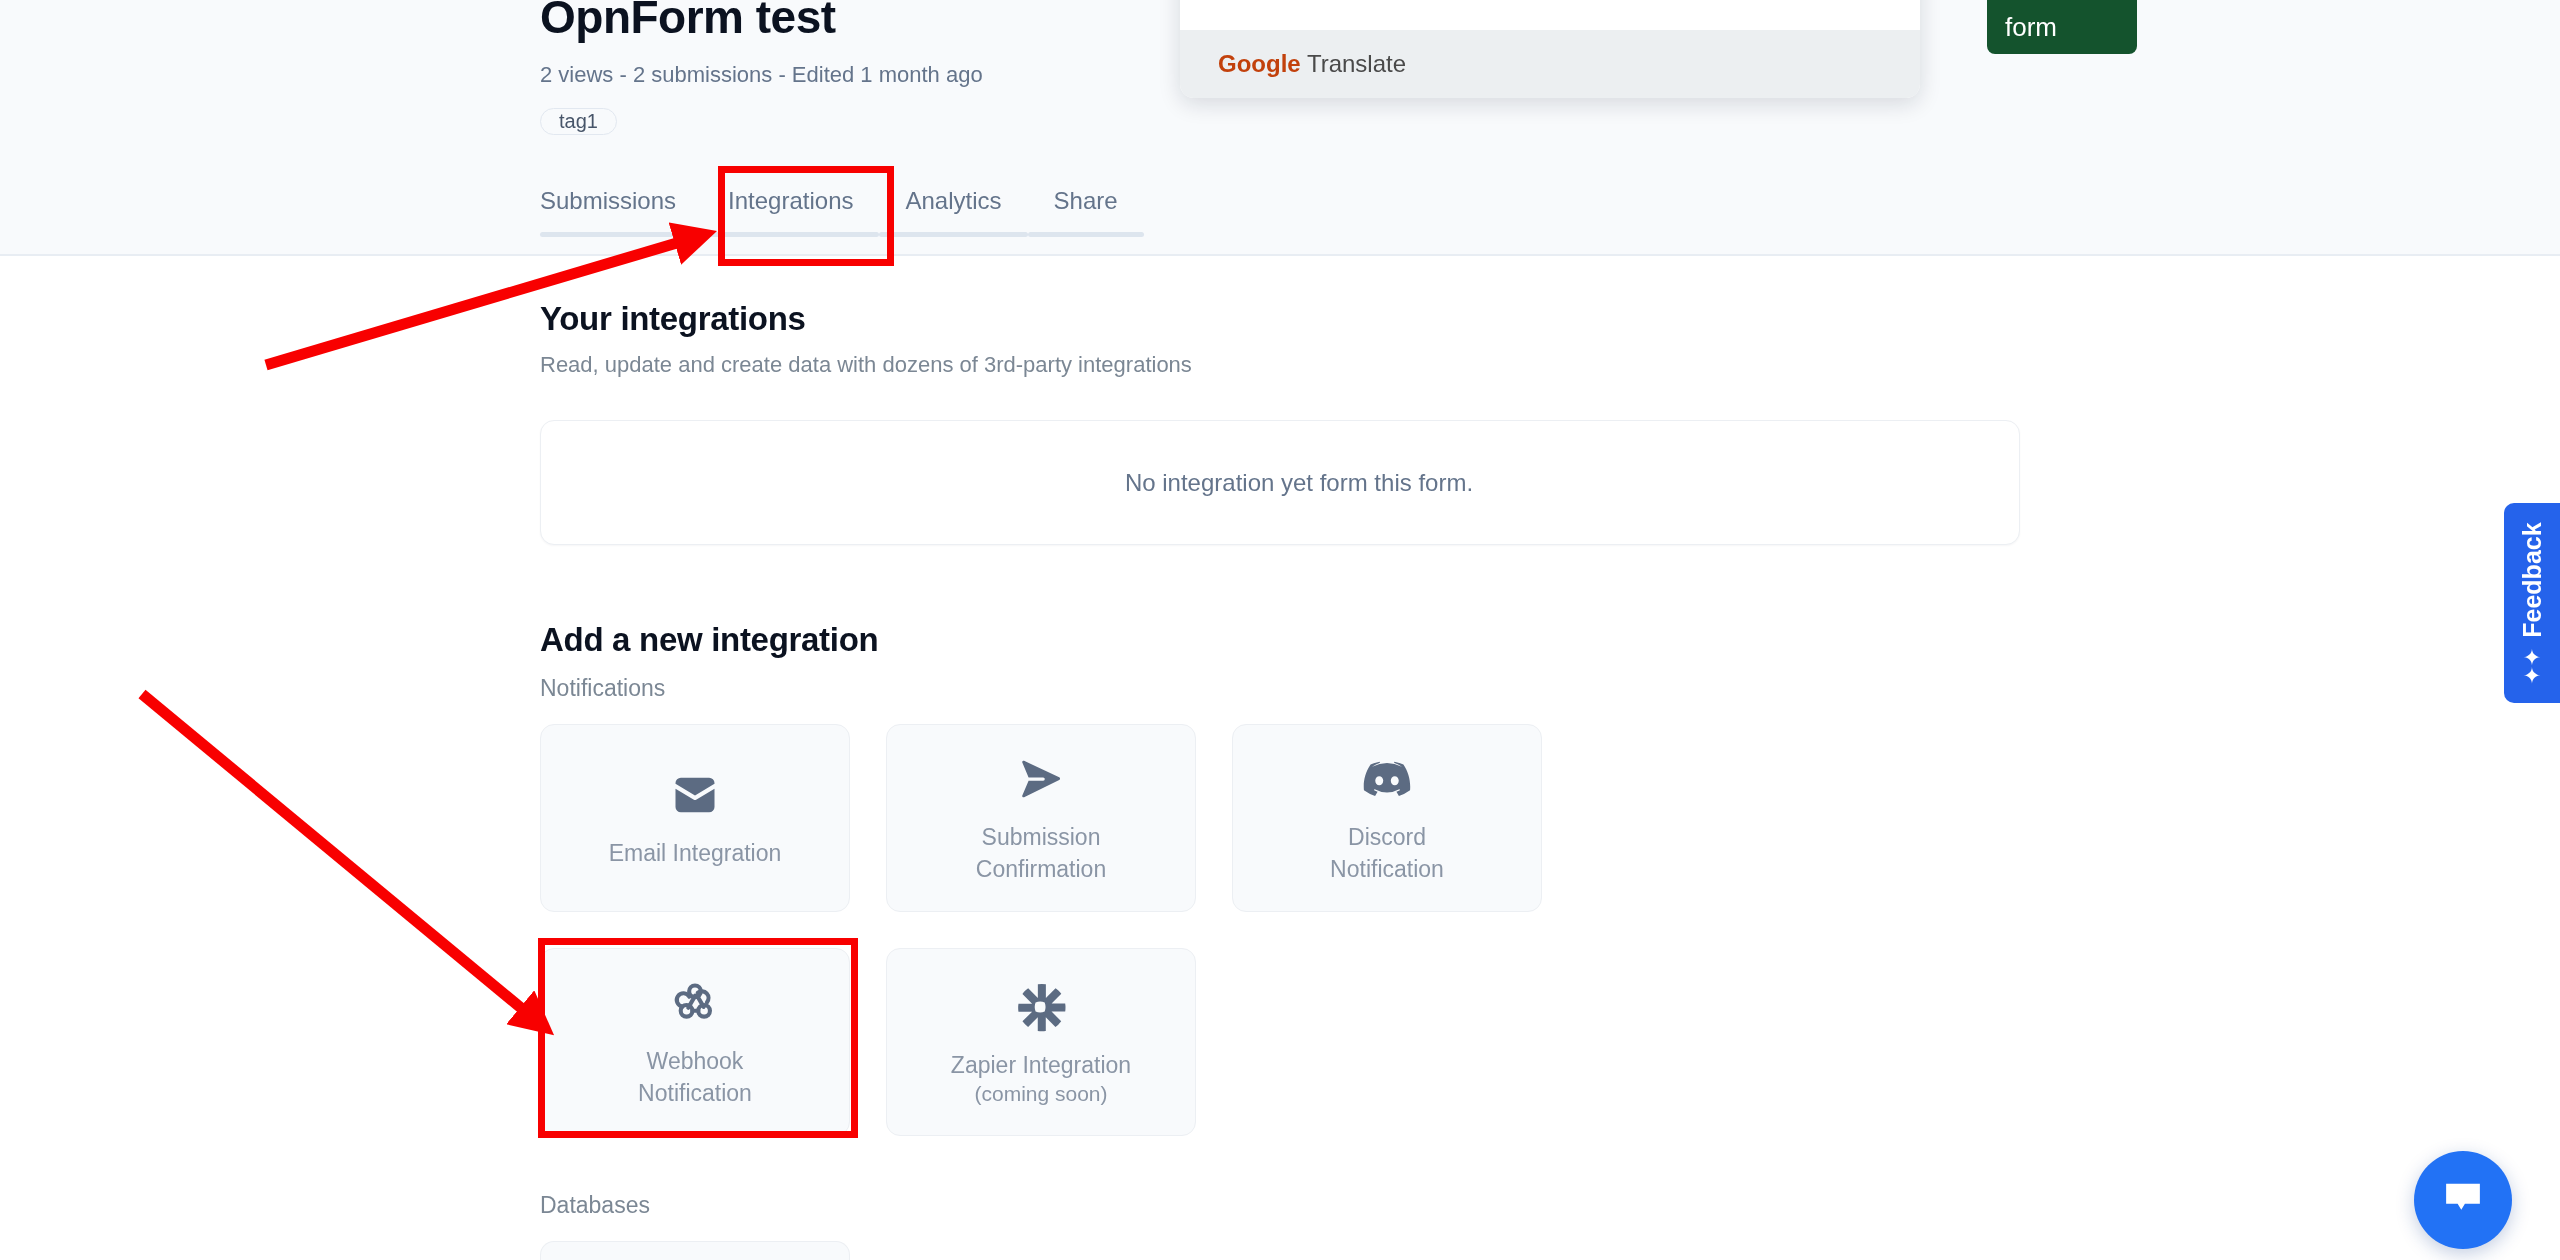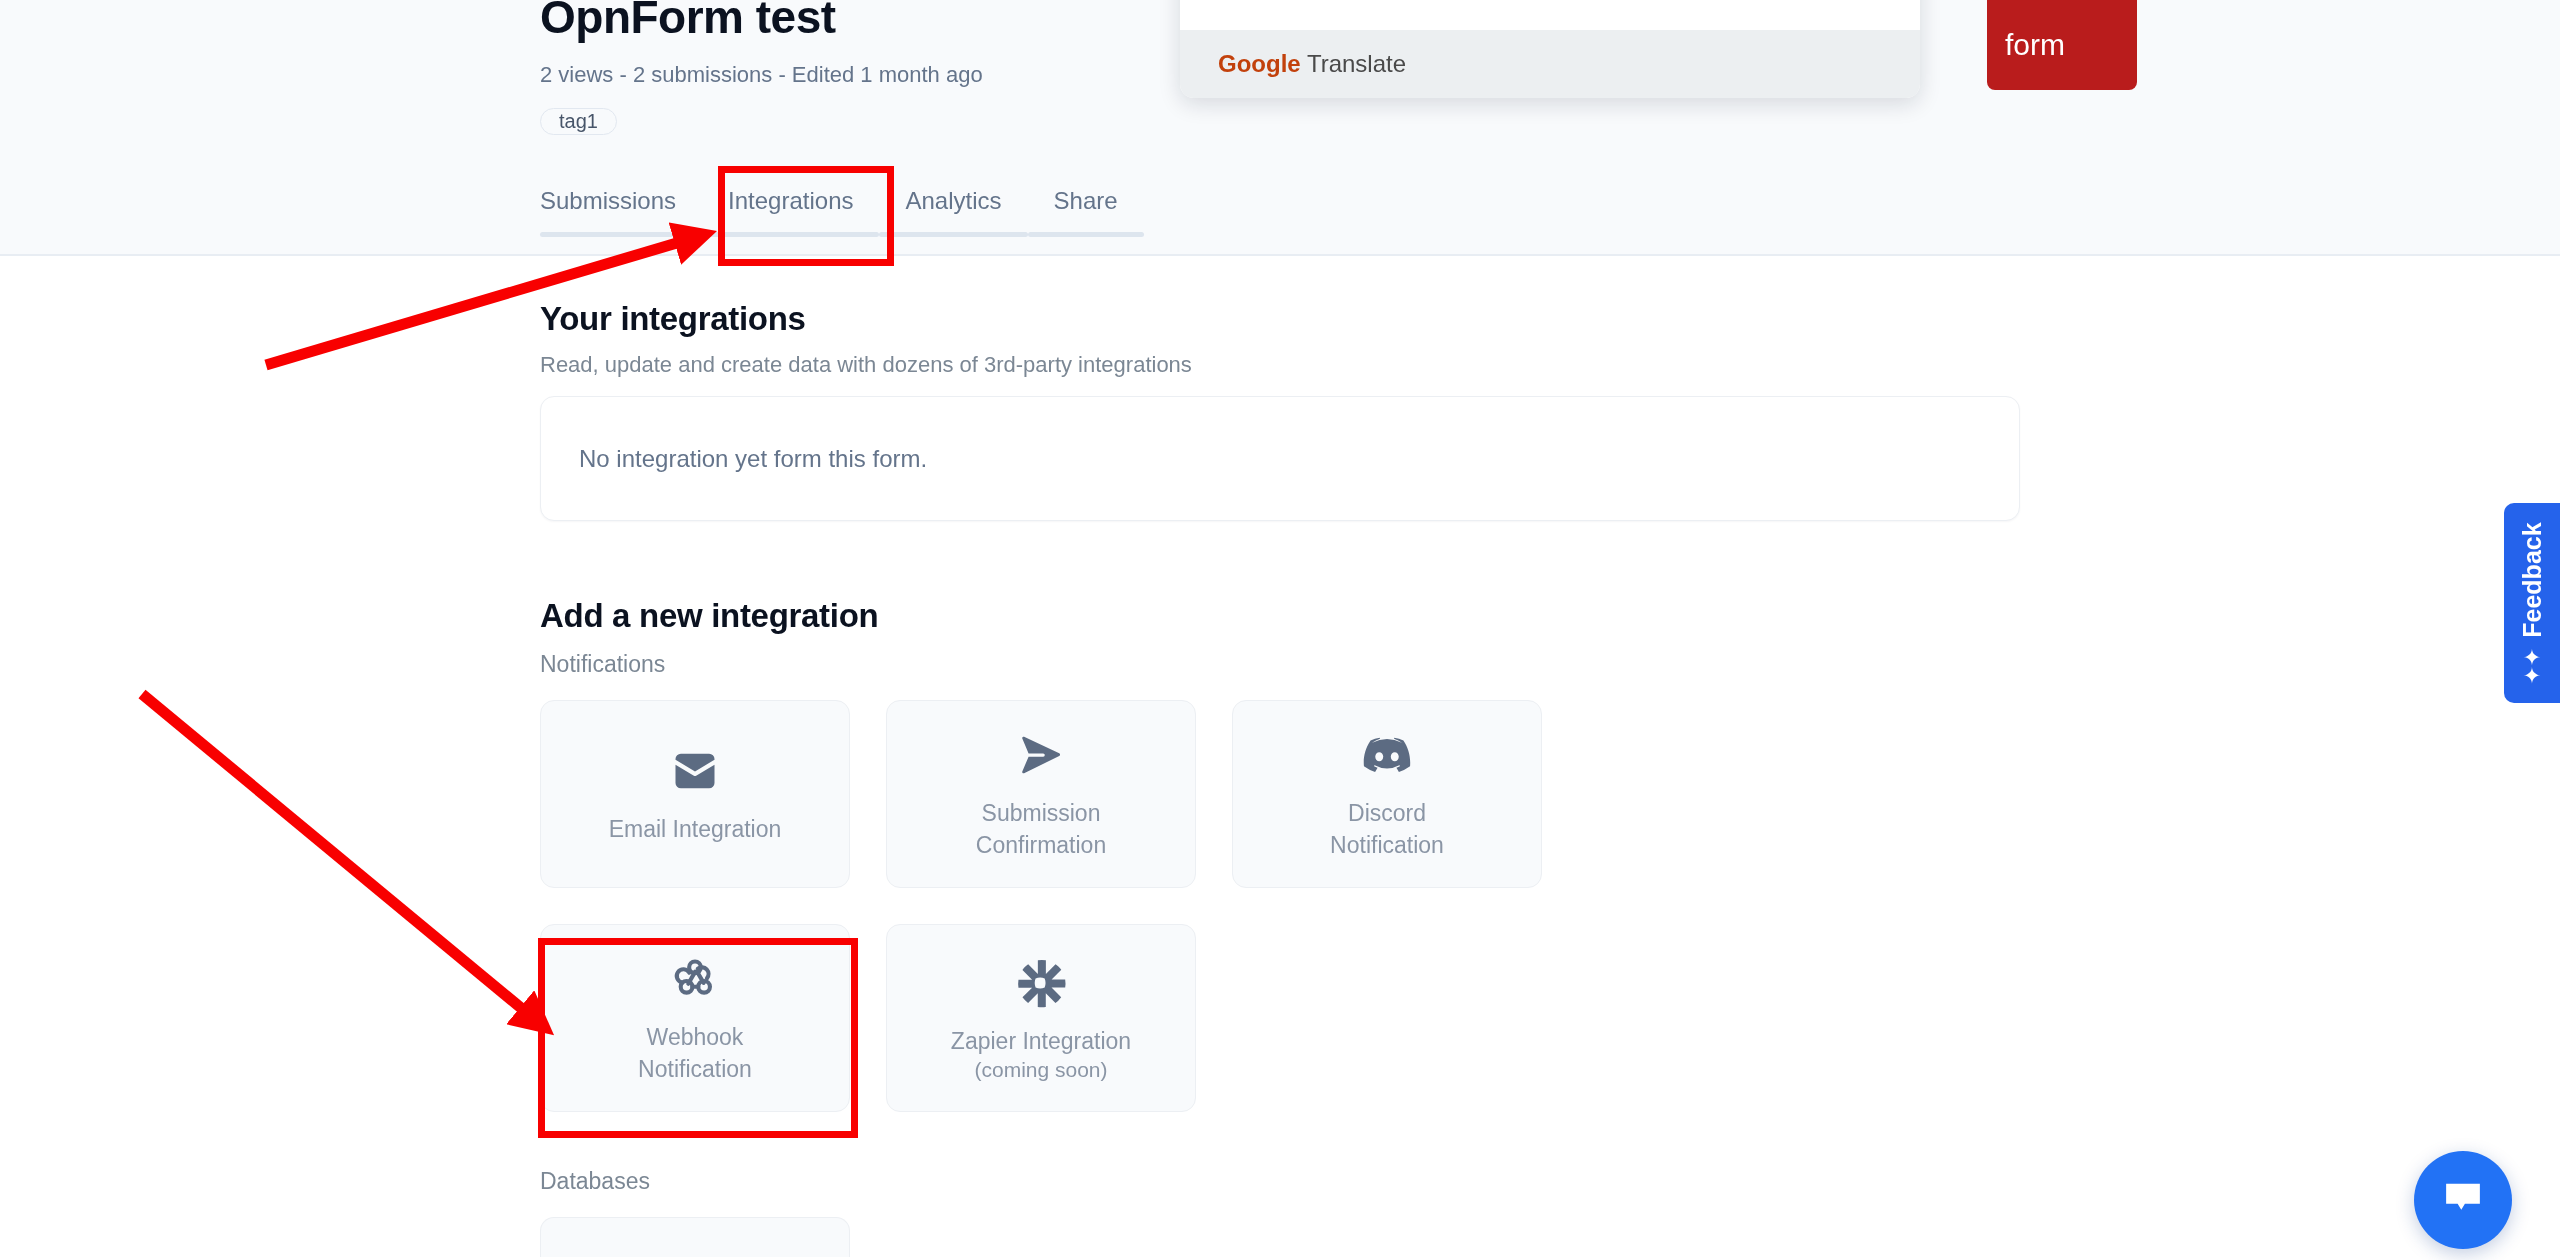--- a/index.html
+++ b/index.html
@@ -68,28 +68,29 @@
   }
   .section-title {
     font-size: 33px; font-weight: 700; color: #0b1220;
     letter-spacing: -0.3px;
   }
   .section-sub {
     margin-top: 14px;
     font-size: 22px; color: #7b8794; font-weight: 400;
   }
   .empty-card {
-    margin-top: 18px;
+    margin-top: 42px;
     width: 1480px; height: 125px;
     background: #ffffff;
     border: 1.5px solid #eceff3;
     border-radius: 14px;
     box-shadow: 0 1px 2px rgba(16,24,40,0.04);
     display: flex; align-items: center;
     padding-left: 38px;
+    justify-content: center;
   }
   .empty-card-text { font-size: 24px; color: #64748b; }
 
   .addnew { margin-top: 76px; }
   .group-label {
     margin-top: 16px;
     font-size: 23px; color: #7b8794;
   }
 
   .card-grid {
@@ -145,24 +146,24 @@
     position: absolute; left: 0; bottom: 0; width: 100%; height: 68px;
     background: #eceff1;
     display: flex; align-items: center; padding-left: 38px;
   }
   .gt-text { font-size: 24px; color: #4a4a4a; }
   .gt-text b { font-weight: 700; color: #c2410c; }
 
   
   .topright-btn {
     position: absolute; left: 1987px; top: 0px;
-    height: 90px; width: 150px;
-    background: #b91c1c;
+    height: 54px; width: 150px;
+    background: #14532d;
     color: #ffffff;
-    font-size: 30px;
+    font-size: 26px;
     display: flex; align-items: center;
     padding-left: 18px;
     border-radius: 0 0 8px 8px;
     cursor: pointer;
     overflow: hidden;
   }
 
   
   .feedback-tab {
     position: absolute; right: 0; top: 503px;

